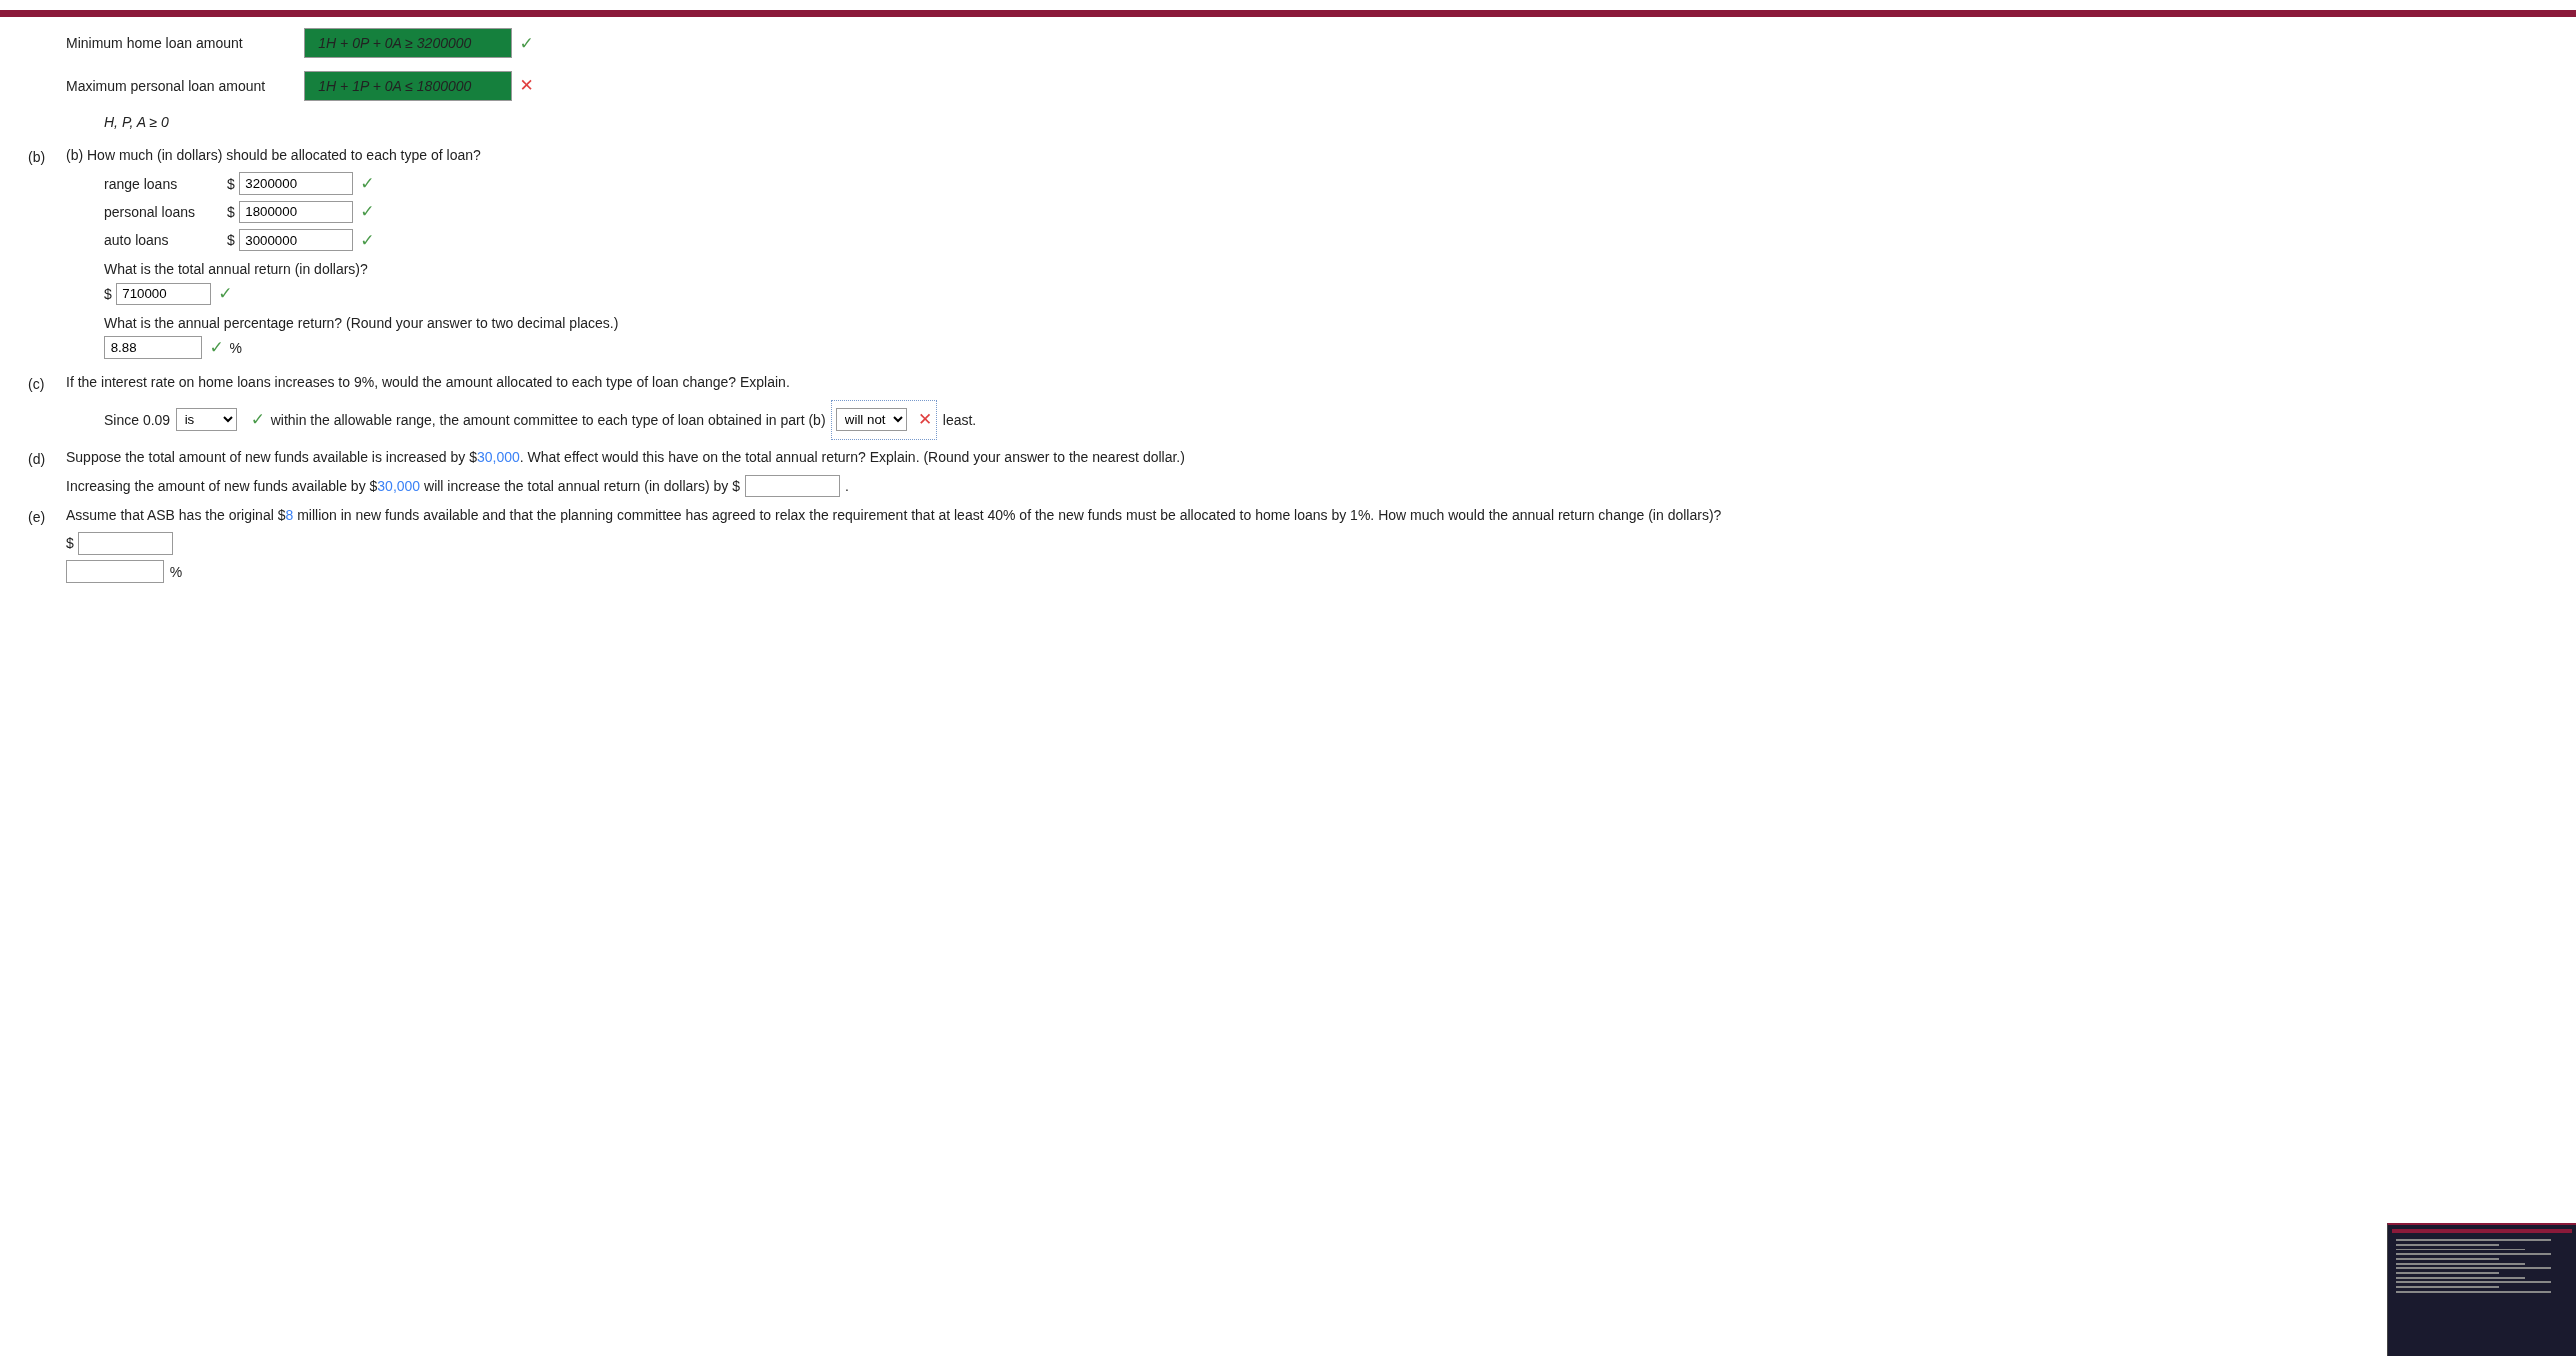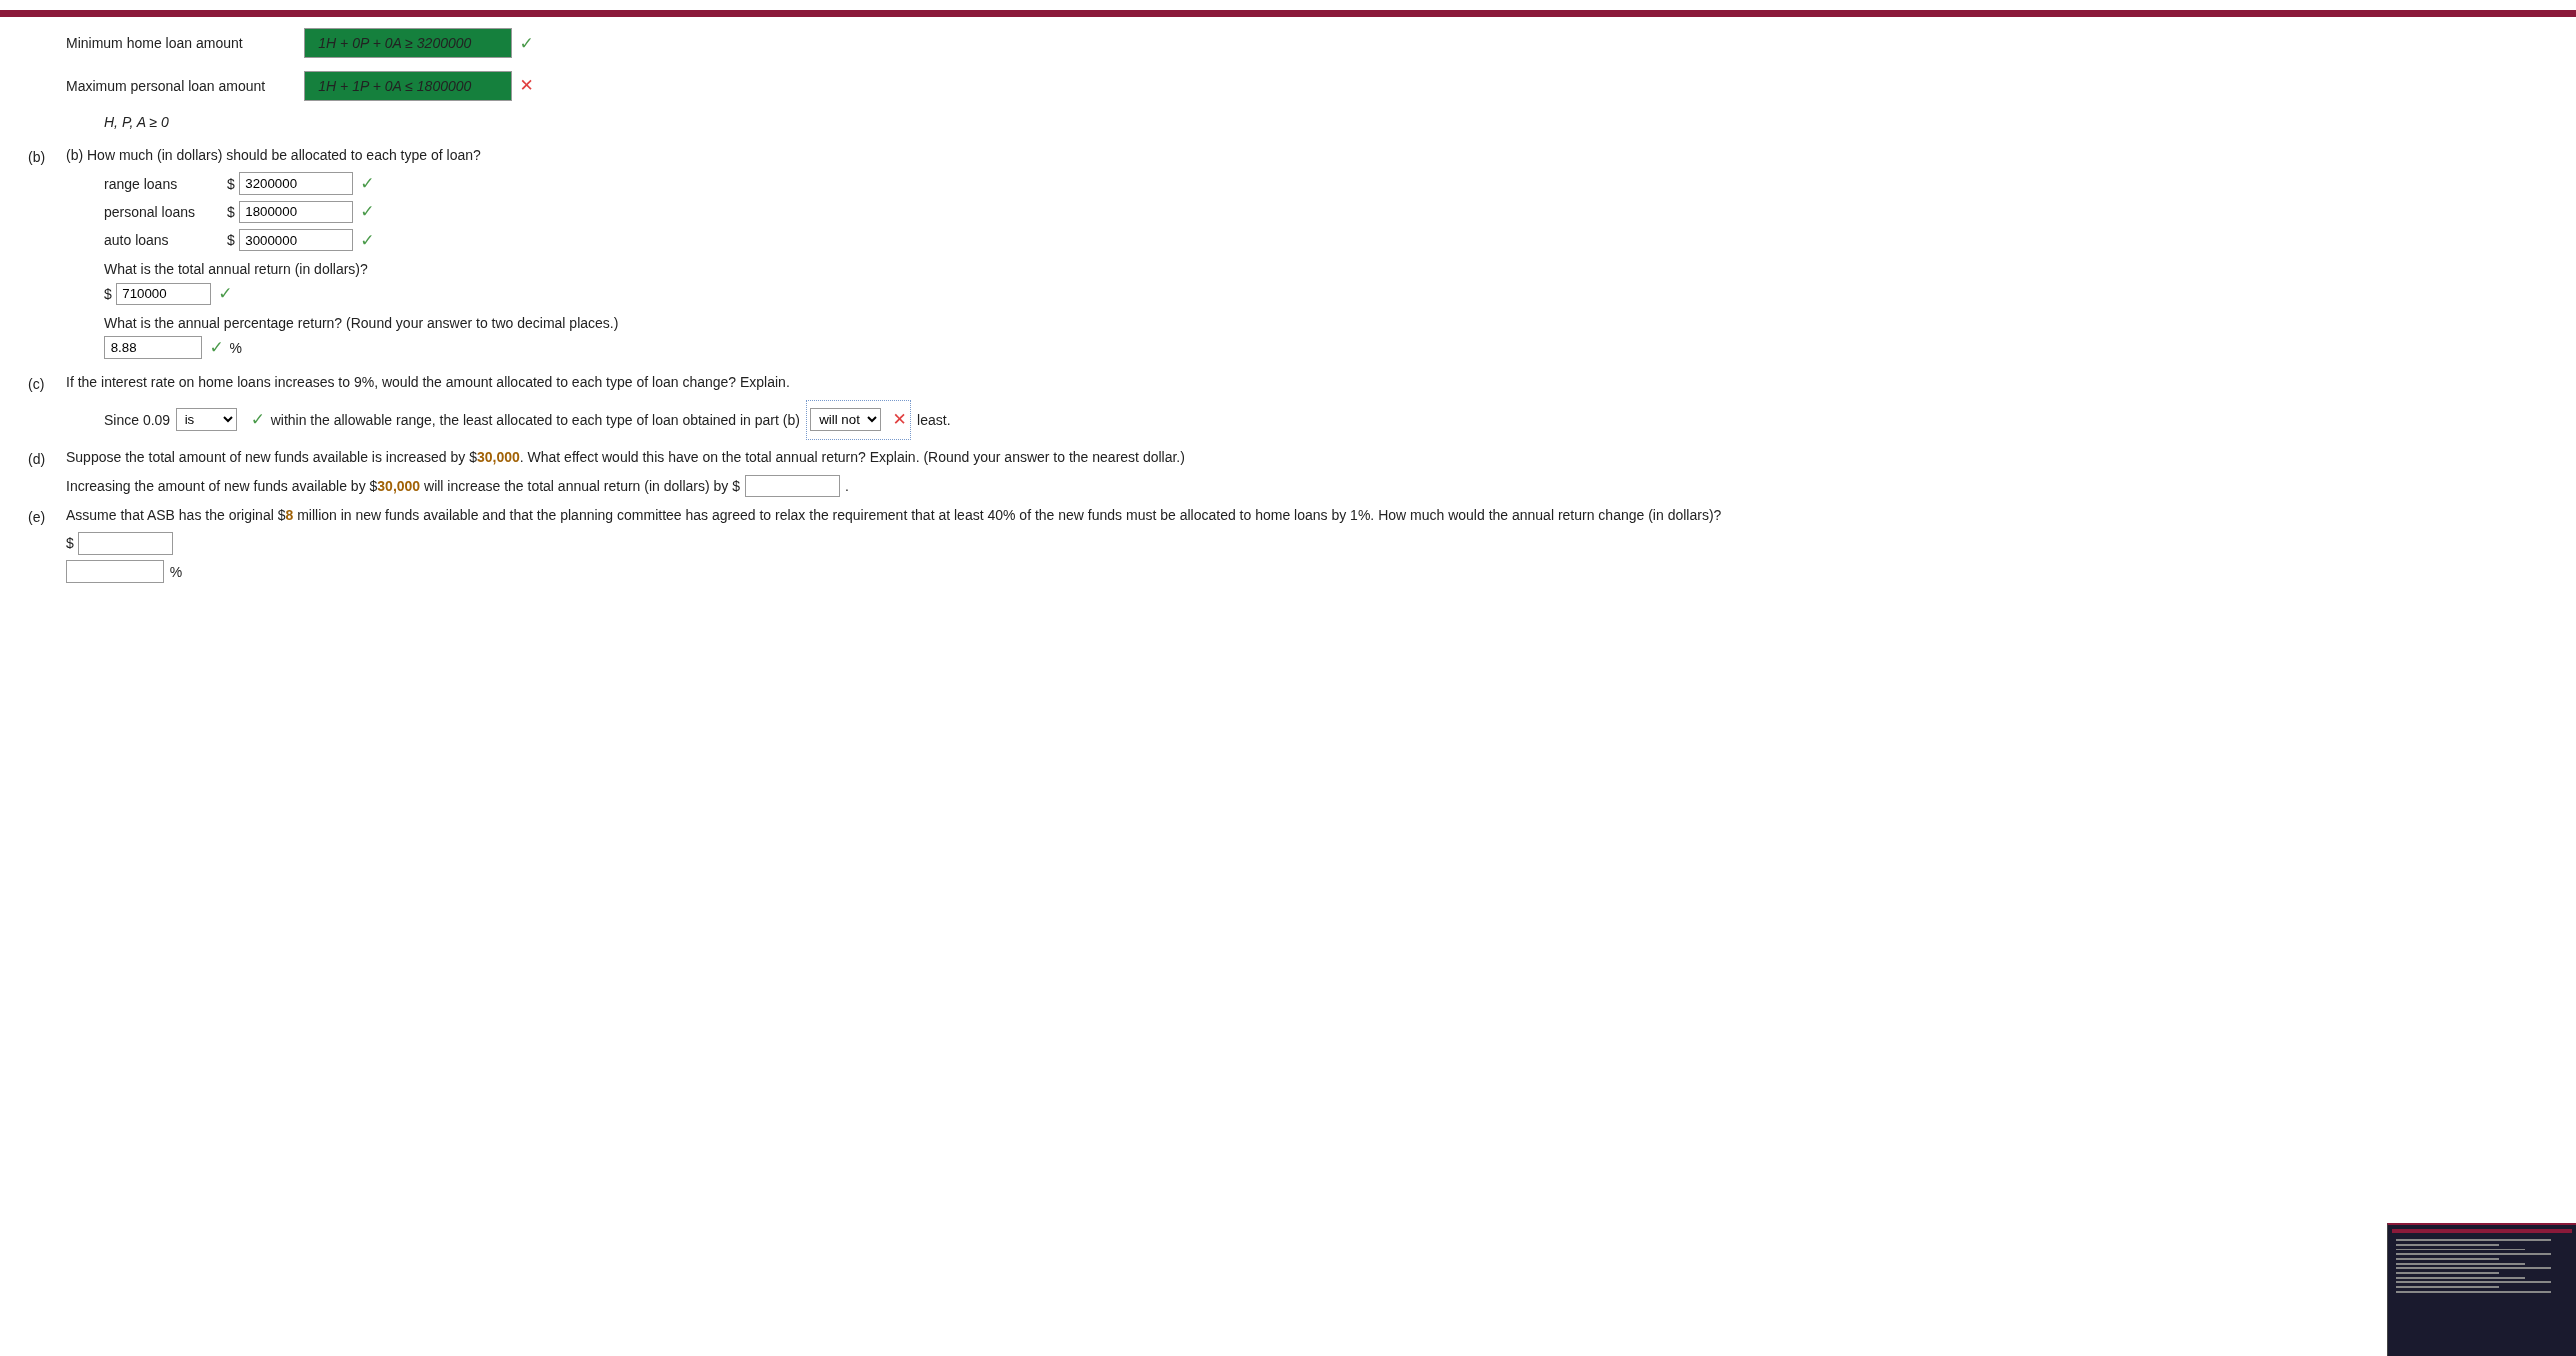--- a/index.html
+++ b/index.html
@@ -112,22 +112,22 @@
       background: #fff;
     }
     .dotted-box {
       border: 1.9px dotted #7799cc;
       padding: 1.9px 3.8px;
       display: inline-flex;
       align-items: center;
       gap: 3.8px;
     }
     .highlight-red {
-      color: #a16207;
-      font-weight: bold;
+      color: #3b82f6;
+      font-weight: normal;
     }
     .non-negative {
       font-style: italic;
       margin-left: 38px;
       margin-top: 5.7px;
       margin-bottom: 17px;
     }
     .part-row {
       display: flex;
       align-items: flex-start;
@@ -248,21 +248,21 @@
     <div class="section-header">
       If the interest rate on home loans increases to 9%, would the amount allocated to each type of loan change? Explain.
     </div>
     <div class="part-c-text">
       <span>Since 0.09</span>
       <select>
         <option value="is" selected="">is</option>
         <option value="is not">is not</option>
       </select>
       <span class="check-green">✓</span>
-      <span>within the allowable range, the least allocated to each type of loan obtained in part (b)</span>
+      <span>within the allowable range, the amount committee to each type of loan obtained in part (b)</span>
       <span class="dotted-box">
         <select>
           <option value="will">will</option>
           <option value="will not" selected="">will not</option>
         </select>
         <span class="cross-red">✕</span>
       </span>
       <span>least.</span>
     </div>
   </div>

